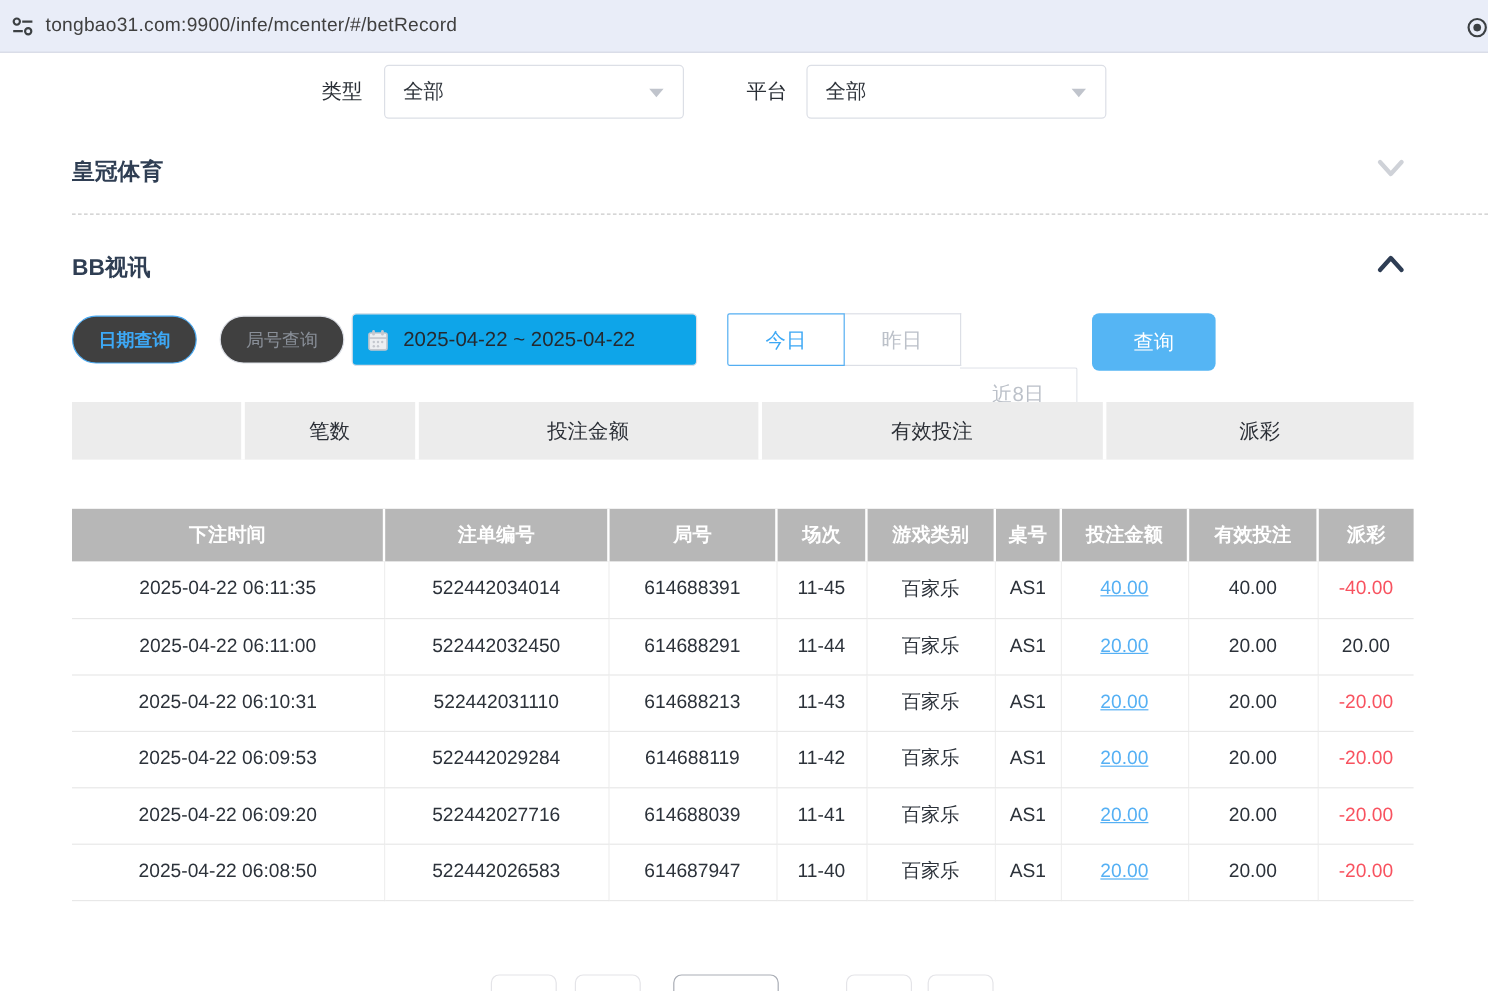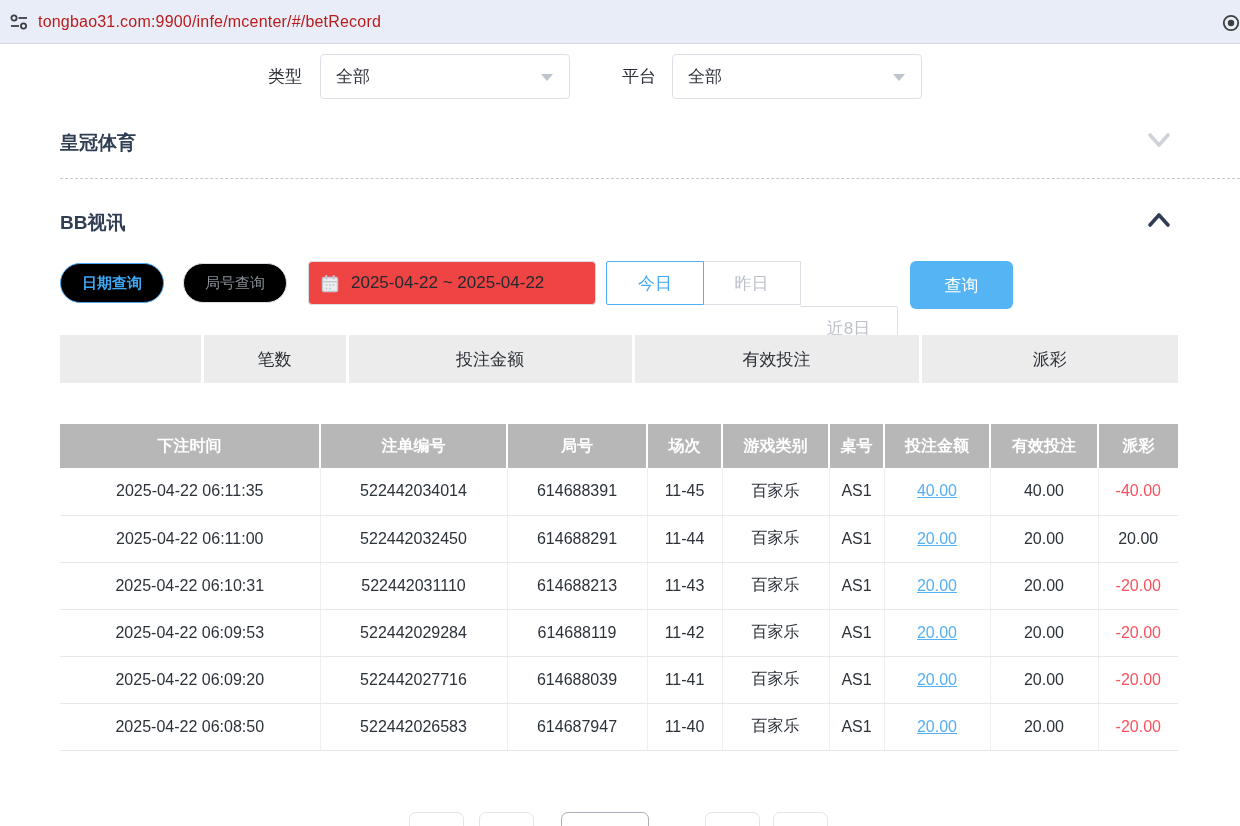--- a/index.html
+++ b/index.html
@@ -4,21 +4,21 @@
 <style>
   * { margin:0; padding:0; box-sizing:border-box; }
   html,body { width:1240px; height:826px; overflow:hidden; background:#fff;
     font-family:"Liberation Sans","DejaVu Sans",sans-serif; }
   .page { position:relative; width:1240px; height:826px; }
 
   
   .addressbar { position:absolute; left:0; top:0; width:1240px; height:44px;
     background:#e9edf8; border-bottom:1px solid #d5d9e4; display:flex; align-items:center; }
   .tune-wrap { width:38px; display:flex; justify-content:center; }
-  .url-text { font-size:16px; color:#b91c1c; letter-spacing:.2px; }
+  .url-text { font-size:16px; color:#404040; letter-spacing:.2px; }
   .target-wrap { position:absolute; right:-2px; top:12px; width:22px; height:22px; }
 
   
   .filter-row { position:absolute; top:54px; left:0; width:1240px; height:45px; }
   .f-label { position:absolute; top:11px; font-size:17px; color:#2a2f36; }
   .lbl-type { left:268px; }
   .lbl-platform { left:622px; }
   .select { position:absolute; top:0; height:45px; width:250px; background:#fff;
     border:1px solid #dcdfe6; border-radius:4px; display:flex; align-items:center;
     padding:0 15px; font-size:17px; color:#2f343b; cursor:pointer; }
@@ -32,27 +32,27 @@
   .section-title { position:absolute; left:60px; font-size:19px; font-weight:bold; color:#2f3e53; }
   .t1 { top:130px; }
   .t2 { top:210px;text-align:right; }
   .chev { position:absolute; left:1144px; width:30px; height:24px; cursor:pointer; }
   .chev1 { top:128px; }
   .chev2 { top:208px; }
   .dashed-div { position:absolute; left:60px; top:178px; width:1180px; border-top:1px dashed #c9c9c9; }
 
   
   .pill { position:absolute; top:263px; width:104px; height:40px; border-radius:20px;
-    background:#000000; display:flex; align-items:center; justify-content:center;
+    background:#404040; display:flex; align-items:center; justify-content:center;
     font-size:15px; cursor:pointer; }
   .pill-date { left:60px; border:1px solid #4aa9f1; color:#3da8f5; font-weight:bold; }
   .pill-round { left:183px; border:1px solid #dcdfe6; color:#8a9099; }
 
-  .date-input { position:absolute; left:308px; top:261px; width:288px; height:44px;
-    background:#ef4444; border:1px solid #dcdfe6; border-radius:4px; display:flex;
+  .date-input { position:absolute; left:293px; top:261px; width:288px; height:44px;
+    background:#0ea5e9; border:1px solid #dcdfe6; border-radius:4px; display:flex;
     align-items:center; padding:0 12px; cursor:pointer; }
   .cal-ic { margin-right:12px; display:flex; }
   .date-text { font-size:17px; color:#25292f; }
 
   .seg { position:absolute; top:261px; height:44px; width:98px; background:#fff;
     display:flex; align-items:center; justify-content:center; font-size:17px; cursor:pointer;
     border:1px solid #dcdfe6; }
   .seg-today { left:606px; border:1px solid #54aef2; color:#3da8f5; z-index:2;
     border-radius:2px 0 0 2px; }
   .seg-yest { left:703px; border-left:none; color:#bcc1c9; }

